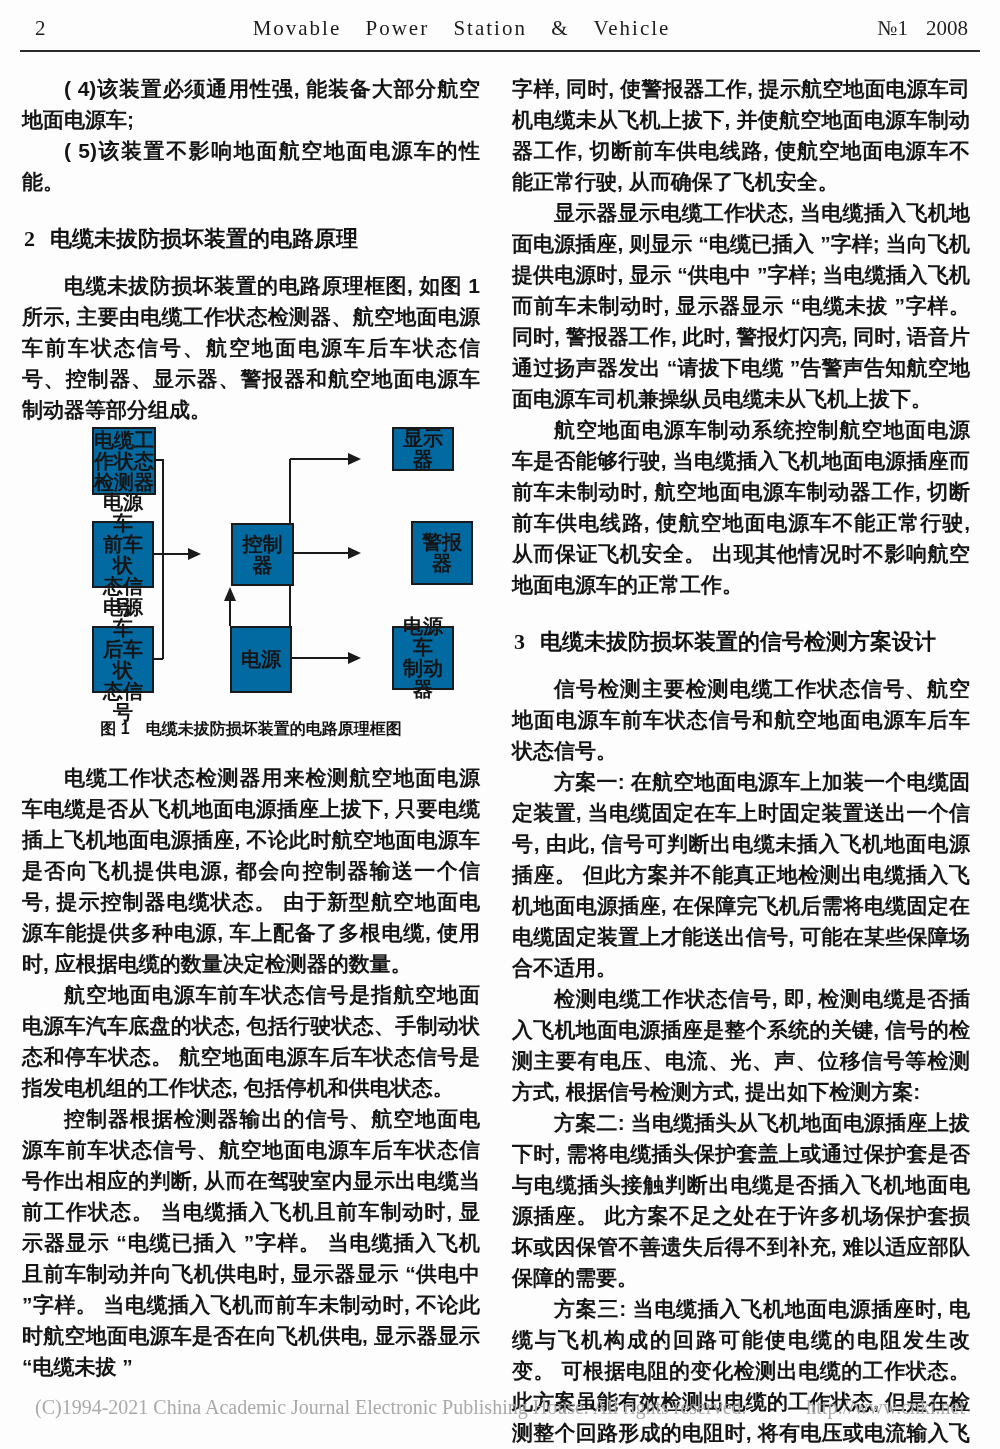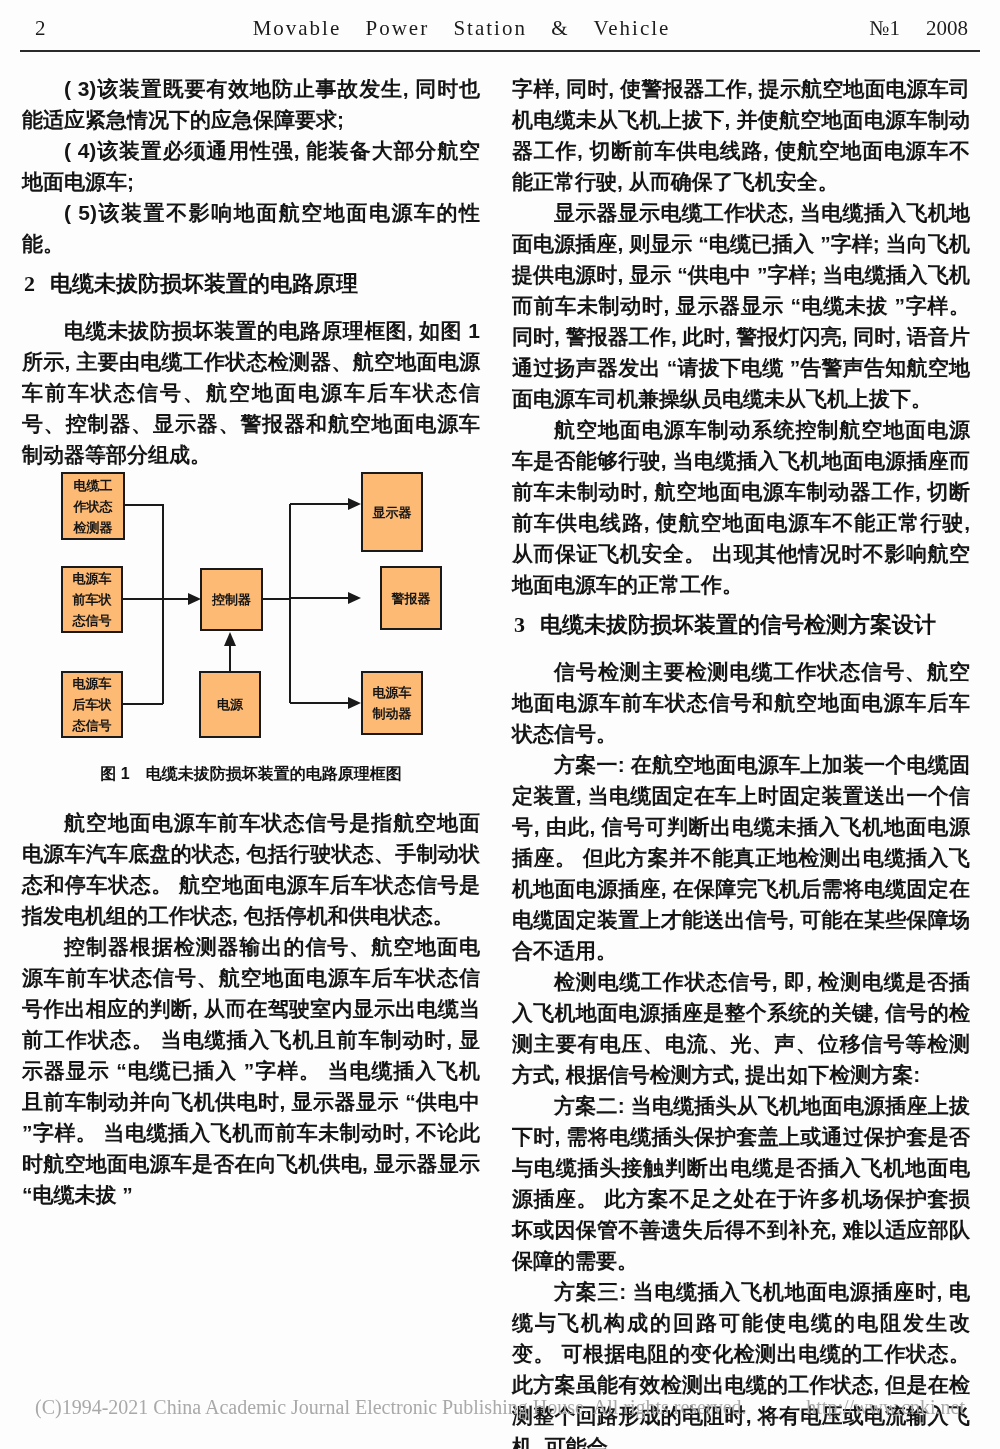--- a/index.html
+++ b/index.html
@@ -10,43 +10,44 @@
   }
   
   .header{
     position:absolute;top:16px;left:35px;right:32px;
     display:flex;align-items:baseline;
     font-family:"Liberation Serif",serif;font-size:21px;color:#1c1c1c;
   }
   .pagenum{width:90px;text-align:left;}
   .jtitle{flex:1;text-align:center;letter-spacing:2px;word-spacing:17px;}
   .issue{width:170px;text-align:right;}
-  .issue .yr{margin-left:26px;}
+  .issue .yr{margin-left:18px;}
   .rule{position:absolute;top:50px;left:20px;right:20px;border-top:2px solid #2a2a2a;}
   
   .columns{position:absolute;top:73px;left:22px;display:flex;gap:32px;}
   .col{width:458px;}
   .col p{
     margin:0;font-size:21px;line-height:31px;font-weight:600;
     text-align:justify;text-justify:inter-ideograph;text-indent:2em;
   }
   .col p.noindent{text-indent:0;}
   h2{
-    margin:10px 0 16px 2px;font-size:22px;line-height:30px;font-weight:700;color:#111;
+    margin:27px 0 16px 2px;font-size:22px;line-height:30px;font-weight:700;color:#111;
   }
   h2 .hnum{font-family:"Liberation Serif",serif;margin-right:15px;}
   
   .figure{position:relative;width:458px;height:286px;margin:2px 0 0 0;}
   .figure svg{position:absolute;left:0;top:0;}
   .fbox{
-    position:absolute;border:2px solid #1a1a1a;background:#fdba74;
+    position:absolute;border:2px solid #1a1a1a;background:#0369a1;
     display:flex;align-items:center;justify-content:center;
     text-align:center;white-space:pre-line;
-    font-family:"Liberation Serif",serif;font-size:13px;line-height:21px;font-weight:600;
+    font-family:"Liberation Serif",serif;font-size:20px;line-height:21px;font-weight:600;
     box-sizing:border-box;
+    margin-left:31px;
   }
   .caption{
     margin:6px 0 22px 0;text-align:center;
     font-size:16px;font-weight:700;color:#111;
   }
   .caption .cnum{margin-right:16px;}
   
   .footer{
     position:absolute;top:1396px;left:35px;right:35px;
     display:flex;justify-content:space-between;
@@ -63,21 +64,20 @@
   <div class="header">
     <span class="pagenum">2</span>
     <span class="jtitle">Movable Power Station &amp; Vehicle</span>
     <span class="issue"><span>№1</span><span class="yr">2008</span></span>
   </div>
   <div class="rule"></div>
 
   <div class="columns">
 
     <div class="col">
-      <p>( 3)该装置既要有效地防止事故发生, 同时也能适应紧急情况下的应急保障要求;</p>
       <p>( 4)该装置必须通用性强, 能装备大部分航空地面电源车;</p>
       <p>( 5)该装置不影响地面航空地面电源车的性能。</p>
 
       <h2><span class="hnum">2</span><span>电缆未拔防损坏装置的电路原理</span></h2>
 
       <p>电缆未拔防损坏装置的电路原理框图, 如图 1 所示, 主要由电缆工作状态检测器、航空地面电源车前车状态信号、航空地面电源车后车状态信号、控制器、显示器、警报器和航空地面电源车制动器等部分组成。</p>
 
       <div class="figure">
         <svg width="458" height="286" viewBox="0 0 458 286">
           <g stroke="#1a1a1a" stroke-width="2" fill="none">
@@ -104,27 +104,28 @@
 作状态
 检测器</div>
         <div class="fbox" style="left:39px;top:94px;width:62px;height:67px;">电源车
 前车状
 态信号</div>
         <div class="fbox" style="left:39px;top:199px;width:62px;height:67px;">电源车
 后车状
 态信号</div>
         <div class="fbox" style="left:178px;top:96px;width:63px;height:63px;">控制器</div>
         <div class="fbox" style="left:177px;top:199px;width:62px;height:67px;">电源</div>
-        <div class="fbox" style="left:339px;top:0;width:62px;height:80px;">显示器</div>
+        <div class="fbox" style="left:339px;top:0;width:62px;height:44px;">显示器</div>
         <div class="fbox" style="left:358px;top:94px;width:62px;height:64px;">警报器</div>
         <div class="fbox" style="left:339px;top:199px;width:62px;height:64px;">电源车
 制动器</div>
       </div>
       <div class="caption"><span class="cnum">图 1</span><span>电缆未拔防损坏装置的电路原理框图</span></div>
 
+      <p>电缆工作状态检测器用来检测航空地面电源车电缆是否从飞机地面电源插座上拔下, 只要电缆插上飞机地面电源插座, 不论此时航空地面电源车是否向飞机提供电源, 都会向控制器输送一个信号, 提示控制器电缆状态。 由于新型航空地面电源车能提供多种电源, 车上配备了多根电缆, 使用时, 应根据电缆的数量决定检测器的数量。</p>
       <p>航空地面电源车前车状态信号是指航空地面电源车汽车底盘的状态, 包括行驶状态、手制动状态和停车状态。 航空地面电源车后车状态信号是指发电机组的工作状态, 包括停机和供电状态。</p>
       <p>控制器根据检测器输出的信号、航空地面电源车前车状态信号、航空地面电源车后车状态信号作出相应的判断, 从而在驾驶室内显示出电缆当前工作状态。 当电缆插入飞机且前车制动时, 显示器显示 “电缆已插入 ”字样。 当电缆插入飞机且前车制动并向飞机供电时, 显示器显示 “供电中 ”字样。 当电缆插入飞机而前车未制动时, 不论此时航空地面电源车是否在向飞机供电, 显示器显示 “电缆未拔 ”</p>
     </div>
 
     <div class="col">
       <p class="noindent">字样, 同时, 使警报器工作, 提示航空地面电源车司机电缆未从飞机上拔下, 并使航空地面电源车制动器工作, 切断前车供电线路, 使航空地面电源车不能正常行驶, 从而确保了飞机安全。</p>
       <p>显示器显示电缆工作状态, 当电缆插入飞机地面电源插座, 则显示 “电缆已插入 ”字样; 当向飞机提供电源时, 显示 “供电中 ”字样; 当电缆插入飞机而前车未制动时, 显示器显示 “电缆未拔 ”字样。 同时, 警报器工作, 此时, 警报灯闪亮, 同时, 语音片通过扬声器发出 “请拔下电缆 ”告警声告知航空地面电源车司机兼操纵员电缆未从飞机上拔下。</p>
       <p>航空地面电源车制动系统控制航空地面电源车是否能够行驶, 当电缆插入飞机地面电源插座而前车未制动时, 航空地面电源车制动器工作, 切断前车供电线路, 使航空地面电源车不能正常行驶, 从而保证飞机安全。 出现其他情况时不影响航空地面电源车的正常工作。</p>
 
       <h2><span class="hnum">3</span><span>电缆未拔防损坏装置的信号检测方案设计</span></h2>

